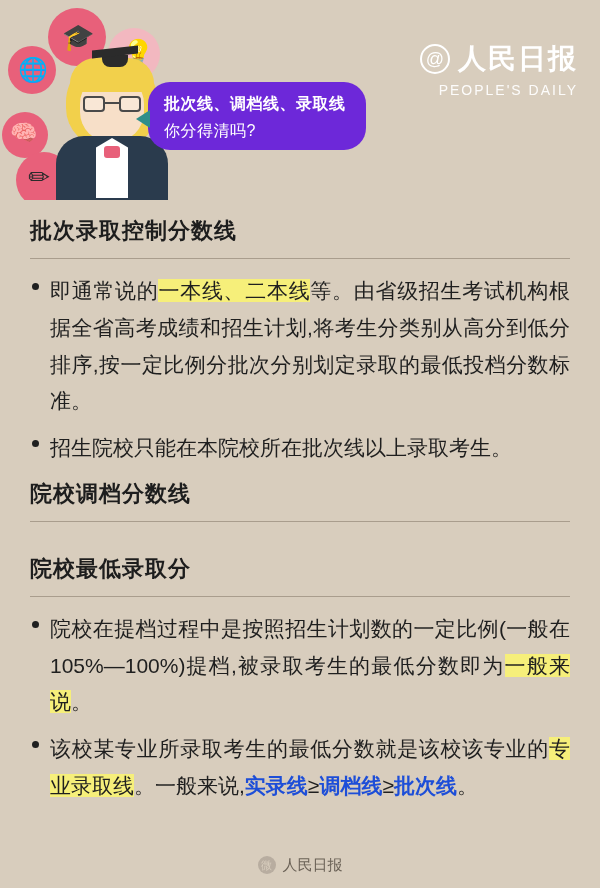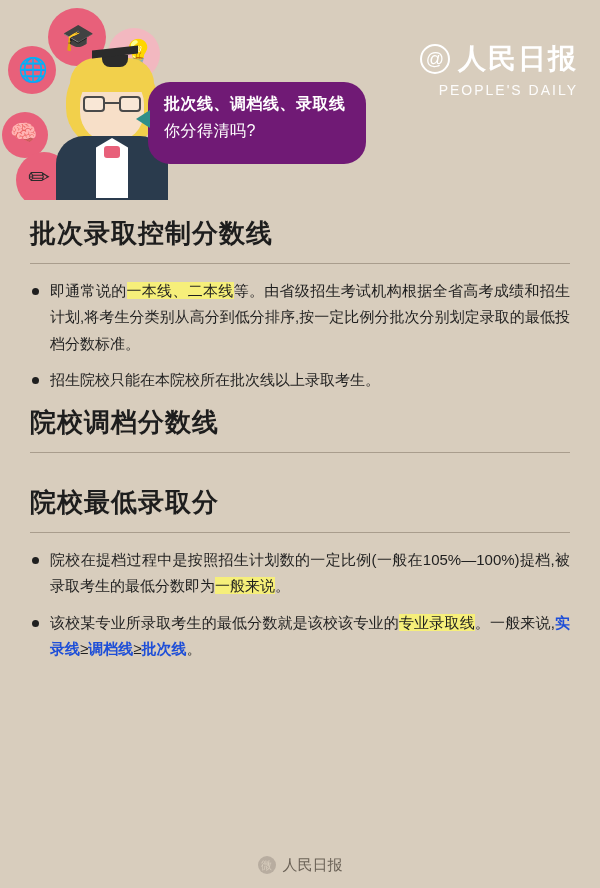--- a/index.html
+++ b/index.html
@@ -60,22 +60,22 @@
   .shirt{position:absolute;left:44px;top:88px;width:32px;height:60px;background:#fff;
          clip-path:polygon(50% 0,100% 16%,100% 100%,0 100%,0 16%);}
   .bow{position:absolute;left:52px;top:96px;width:16px;height:12px;background:#e8607a;border-radius:3px;}
   .cap{position:absolute;left:40px;top:-2px;width:46px;height:24px;}
   .cap-board{position:absolute;left:0;top:0;width:46px;height:8px;background:#2b2b2b;transform:skewY(-6deg);}
   .cap-base{position:absolute;left:10px;top:7px;width:26px;height:12px;background:#2b2b2b;border-radius:0 0 8px 8px;}
 
   
   .bubble{
     position:absolute;left:148px;top:82px;width:218px;
-    background:#701a75;color:#fff;border-radius:22px;
-    padding:12px 16px 22px 16px;
+    background:#6d28d9;color:#fff;border-radius:22px;
+    padding:12px 16px 8px 16px;
     box-sizing:border-box;
   }
   .bubble .line1{font-size:16px;font-weight:bold;letter-spacing:.5px;margin-bottom:6px;}
   .bubble .line2{font-size:16px;font-weight:normal;letter-spacing:.5px;}
   .bubble:after{
     content:"";position:absolute;left:-12px;top:28px;
     border-width:9px 14px 9px 0;border-style:solid;
     border-color:transparent #2f8f8a transparent transparent;
   }
 
@@ -91,35 +91,35 @@
   }
   .pd-cn{font-size:28px;font-weight:bold;letter-spacing:2px;}
   .pd-en{font-size:14px;letter-spacing:2px;margin-top:4px;opacity:.95;}
 
   
   .content{
     position:relative;
     padding:4px 30px 0 30px;
   }
   h2.sec-title{
-    font-size:26px;
+    font-size:22px;
     font-weight:bold;
     color:#1d1d1d;
     margin:12px 0 0 0;
     letter-spacing:1px;
   }
   .rule{
     height:1px;background:#a99d8d;margin:12px 0 14px 0;
   }
   ul.bullets{list-style:none;margin:0;padding:0;}
   ul.bullets li{
     position:relative;
     padding-left:20px;
     margin-bottom:10px;
-    font-size:15px;
+    font-size:21px;
     line-height:1.75;
     color:#1f1f1f;
     text-align:justify;
   }
   ul.bullets li:before{
     content:"";
     position:absolute;left:2px;top:10px;
     width:7px;height:7px;border-radius:50%;
     background:#1f1f1f;
   }

